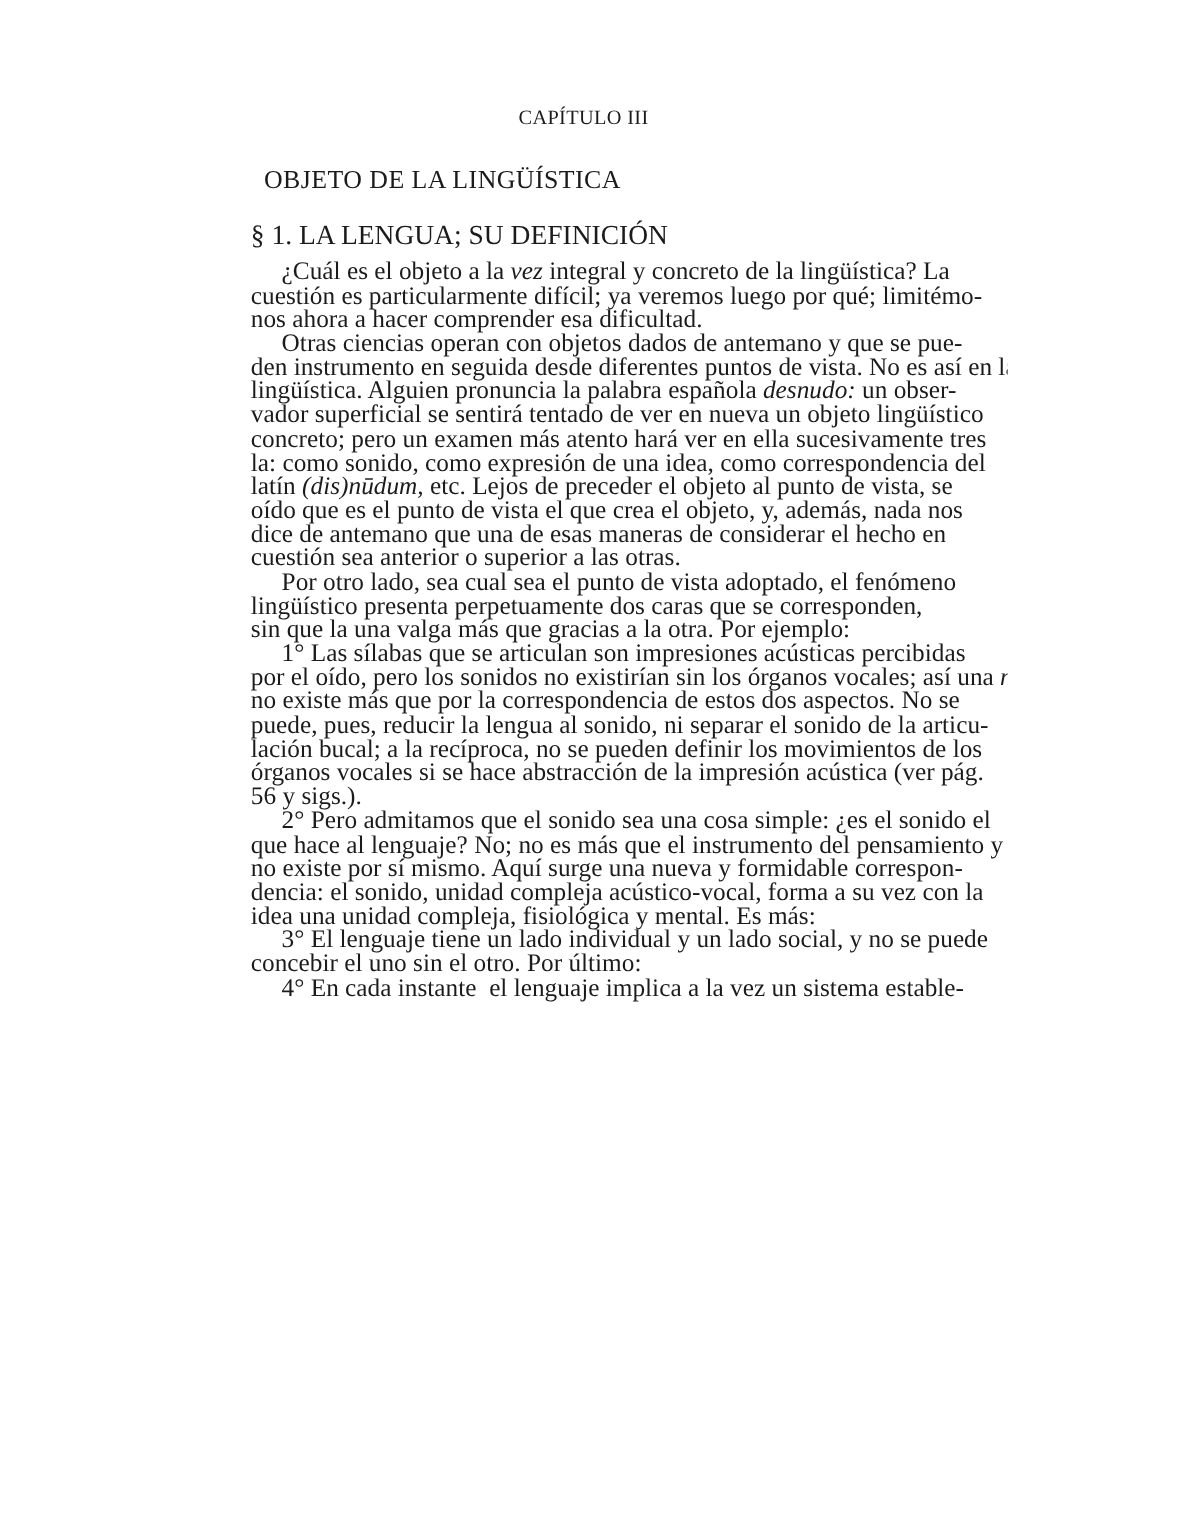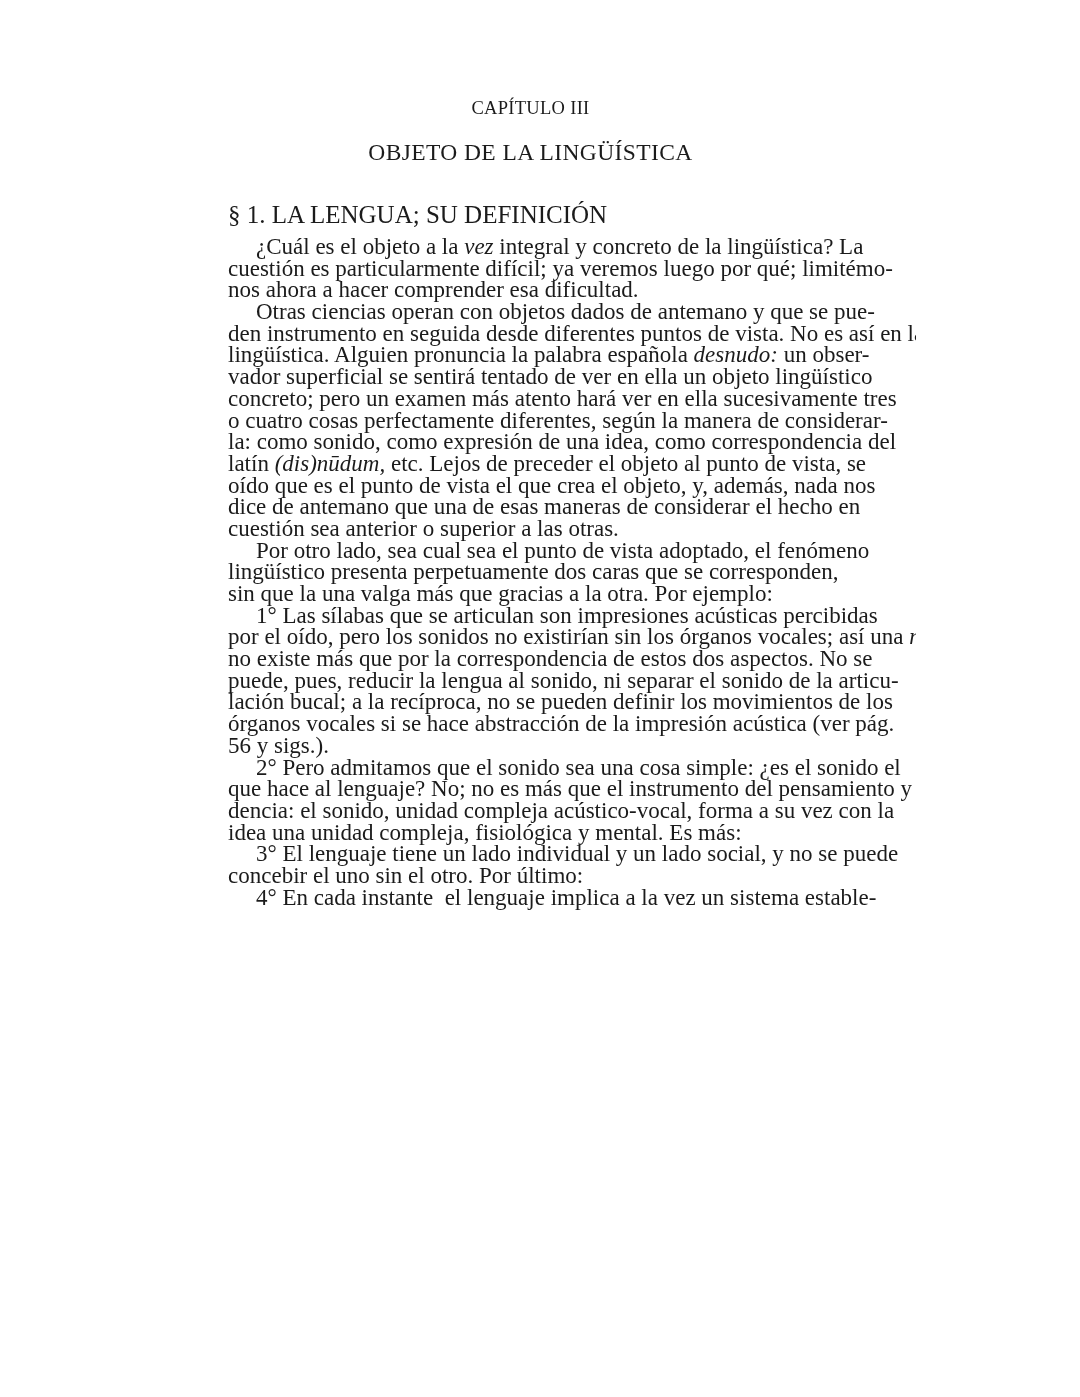--- a/index.html
+++ b/index.html
@@ -25,22 +25,21 @@
     font-size: 18.5px;
     line-height: 1.2;
     letter-spacing: 0.3px;
     white-space: nowrap;
   }
   .page-title {
     position: absolute;
     top: 138px;
     left: 228px;
     width: 605px;
-    margin: 0;
-    text-align: center;
+    margin: 12px;
     font-size: 23.5px;
     font-weight: normal;
     line-height: 1.2;
     letter-spacing: 0.4px;
     white-space: nowrap;
   }
   .section-heading {
     position: absolute;
     top: 200px;
     left: 228px;
@@ -91,23 +90,22 @@
   <div class="body-text">
       <div class="paragraph">
         <div class="line first"><span>¿Cuál es el objeto a la </span><span class="italic">vez</span><span> integral y concreto de la lingüística? La</span></div>
         <div class="line"><span>cuestión es particularmente difícil; ya veremos luego por qué; limitémo-</span></div>
         <div class="line unjust"><span>nos ahora a hacer comprender esa dificultad.</span></div>
       </div>
       <div class="paragraph">
         <div class="line first"><span>Otras ciencias operan con objetos dados de antemano y que se pue-</span></div>
         <div class="line"><span>den instrumento en seguida desde diferentes puntos de vista. No es así en la</span></div>
         <div class="line"><span>lingüística. Alguien pronuncia la palabra española </span><span class="italic">desnudo:</span><span> un obser-</span></div>
-        <div class="line"><span>vador superficial se sentirá tentado de ver en ella un objeto lingüístico</span></div>
+        <div class="line"><span>vador superficial se sentirá tentado de ver en nueva un objeto lingüístico</span></div>
         <div class="line"><span>concreto; pero un examen más atento hará ver en ella sucesivamente tres</span></div>
-        <div class="line"><span>o cuatro cosas perfectamente diferentes, según la manera de considerar-</span></div>
         <div class="line"><span>la: como sonido, como expresión de una idea, como correspondencia del</span></div>
         <div class="line"><span>latín </span><span class="italic">(dis)nūdum,</span><span> etc. Lejos de preceder el objeto al punto de vista, se</span></div>
         <div class="line"><span>oído que es el punto de vista el que crea el objeto, y, además, nada nos</span></div>
         <div class="line"><span>dice de antemano que una de esas maneras de considerar el hecho en</span></div>
         <div class="line unjust"><span>cuestión sea anterior o superior a las otras.</span></div>
       </div>
       <div class="paragraph">
         <div class="line first"><span>Por otro lado, sea cual sea el punto de vista adoptado, el fenómeno</span></div>
         <div class="line"><span>lingüístico presenta perpetuamente dos caras que se corresponden,</span></div>
         <div class="line unjust"><span>sin que la una valga más que gracias a la otra. Por ejemplo:</span></div>
@@ -117,20 +115,21 @@
         <div class="line"><span>por el oído, pero los sonidos no existirían sin los órganos vocales; así una </span><span class="italic">n</span></div>
         <div class="line"><span>no existe más que por la correspondencia de estos dos aspectos. No se</span></div>
         <div class="line"><span>puede, pues, reducir la lengua al sonido, ni separar el sonido de la articu-</span></div>
         <div class="line"><span>lación bucal; a la recíproca, no se pueden definir los movimientos de los</span></div>
         <div class="line"><span>órganos vocales si se hace abstracción de la impresión acústica (ver pág.</span></div>
         <div class="line unjust"><span>56 y sigs.).</span></div>
       </div>
       <div class="paragraph">
         <div class="line first"><span>2° Pero admitamos que el sonido sea una cosa simple: ¿es el sonido el</span></div>
         <div class="line"><span>que hace al lenguaje? No; no es más que el instrumento del pensamiento y</span></div>
+        <div class="line"><span>no existe por sí mismo. Aquí surge una nueva y formidable correspon-</span></div>
         <div class="line"><span>dencia: el sonido, unidad compleja acústico-vocal, forma a su vez con la</span></div>
         <div class="line unjust"><span>idea una unidad compleja, fisiológica y mental. Es más:</span></div>
       </div>
       <div class="paragraph">
         <div class="line first"><span>3° El lenguaje tiene un lado individual y un lado social, y no se puede</span></div>
         <div class="line unjust"><span>concebir el uno sin el otro. Por último:</span></div>
       </div>
       <div class="paragraph">
         <div class="line first unjust"><span>4° En cada instante&nbsp; el lenguaje implica a la vez un sistema estable-</span></div>
       </div>

